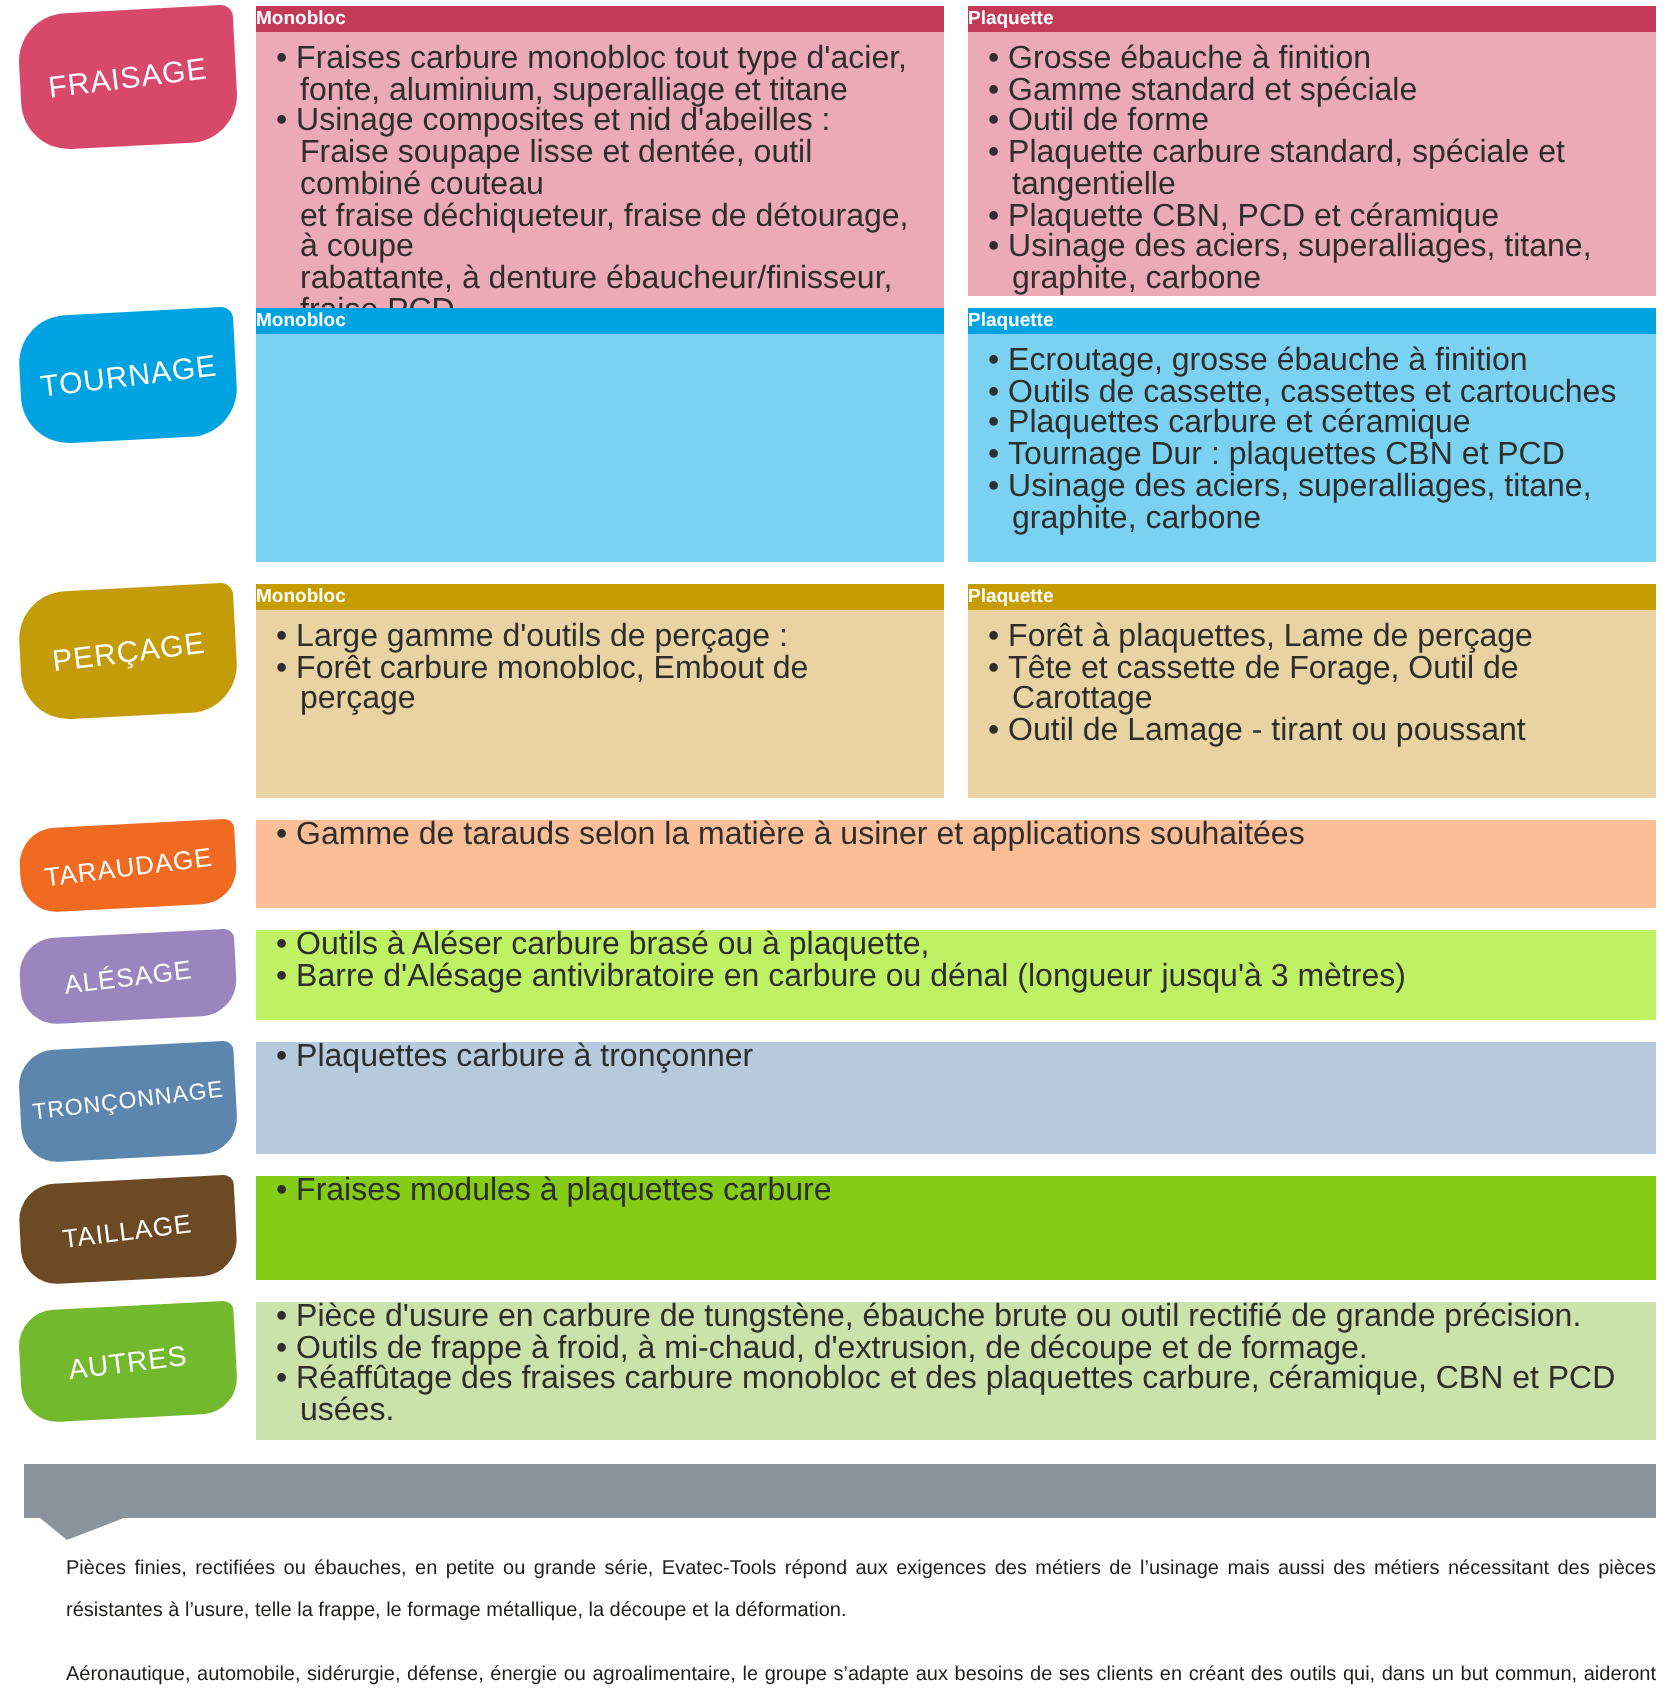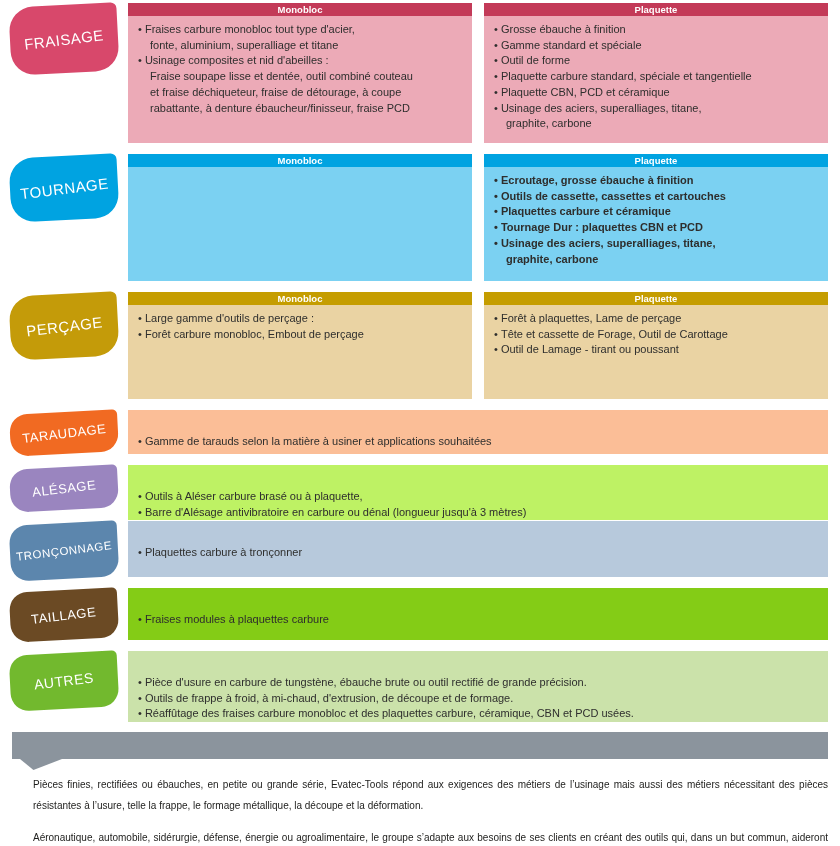--- a/index.html
+++ b/index.html
@@ -12,23 +12,23 @@
   .row{display:flex;margin-bottom:11px;}
   .label-wrap{flex:0 0 118px;width:118px;}
   .label{
     width:108px;color:#fff;display:flex;align-items:center;justify-content:center;
     border-radius:18px 5px 18px 18px;transform:rotate(-3deg);margin-top:2px;
   }
   .label span{transform:rotate(-4deg);letter-spacing:.5px;white-space:nowrap;}
   .row.big .label{border-radius:24px 6px 24px 24px;}
   .content-area{flex:1;display:flex;gap:12px;min-width:0;}
   .cell{flex:1;display:flex;flex-direction:column;min-width:0;}
-  .cell-header{height:13px;line-height:13px;text-align:center;color:#fff;font-weight:bold;font-size:9.5px;}
-  .cell-body{flex:1;padding:6px 8px 0 10px;font-size:11px;line-height:15.7px;color:#2e2e2d;}
-  .row.single .cell-body{padding-top:24px;}
+  .cell-header{height:13px;line-height:13px;text-align:left;color:#fff;font-weight:bold;font-size:9.5px;}
+  .cell-body{flex:1;padding:6px 8px 0 10px;font-size:16px;line-height:15.7px;color:#2e2e2d;}
+  .row.single .cell-body{padding-top:0;}
   .item{white-space:pre-line;padding-left:12px;text-indent:-12px;}
   .item::before{content:"\2022\00a0";}
   
   .sec-fraisage{height:140px}    .sec-fraisage .label{height:68px;font-size:15px}
   .sec-tournage{height:127px}    .sec-tournage .label{height:64px;font-size:15px}
   .sec-percage{height:107px}     .sec-percage .label{height:64px;font-size:15px}
   .sec-taraudage{height:44px}    .sec-taraudage .label{height:42px;font-size:13px}
   .sec-alesage{height:45px}      .sec-alesage .label{height:43px;font-size:13px}
   .sec-tronconnage{height:56px}  .sec-tronconnage .label{height:56px;font-size:11.5px}
   .sec-taillage{height:52px}     .sec-taillage .label{height:50px;font-size:13px}
@@ -82,21 +82,21 @@
           <span>TOURNAGE</span>
         </div>
       </div>
       <div class="content-area">
         <div class="cell">
           <div class="cell-header" style="background: rgb(0, 163, 225);">Monobloc</div>
           <div class="cell-body" style="background: rgb(123, 209, 242);"></div>
         </div>
         <div class="cell">
           <div class="cell-header" style="background: rgb(0, 163, 225);">Plaquette</div>
-          <div class="cell-body" style="background: rgb(123, 209, 242); font-weight: bold;">
+          <div class="cell-body" style="background: rgb(123, 209, 242);">
             <div class="item">Ecroutage, grosse ébauche à finition</div>
             <div class="item">Outils de cassette, cassettes et cartouches</div>
             <div class="item">Plaquettes carbure et céramique</div>
             <div class="item">Tournage Dur : plaquettes CBN et PCD</div>
             <div class="item">Usinage des aciers, superalliages, titane,
 graphite, carbone</div>
           </div>
         </div>
       </div>
     </div>

